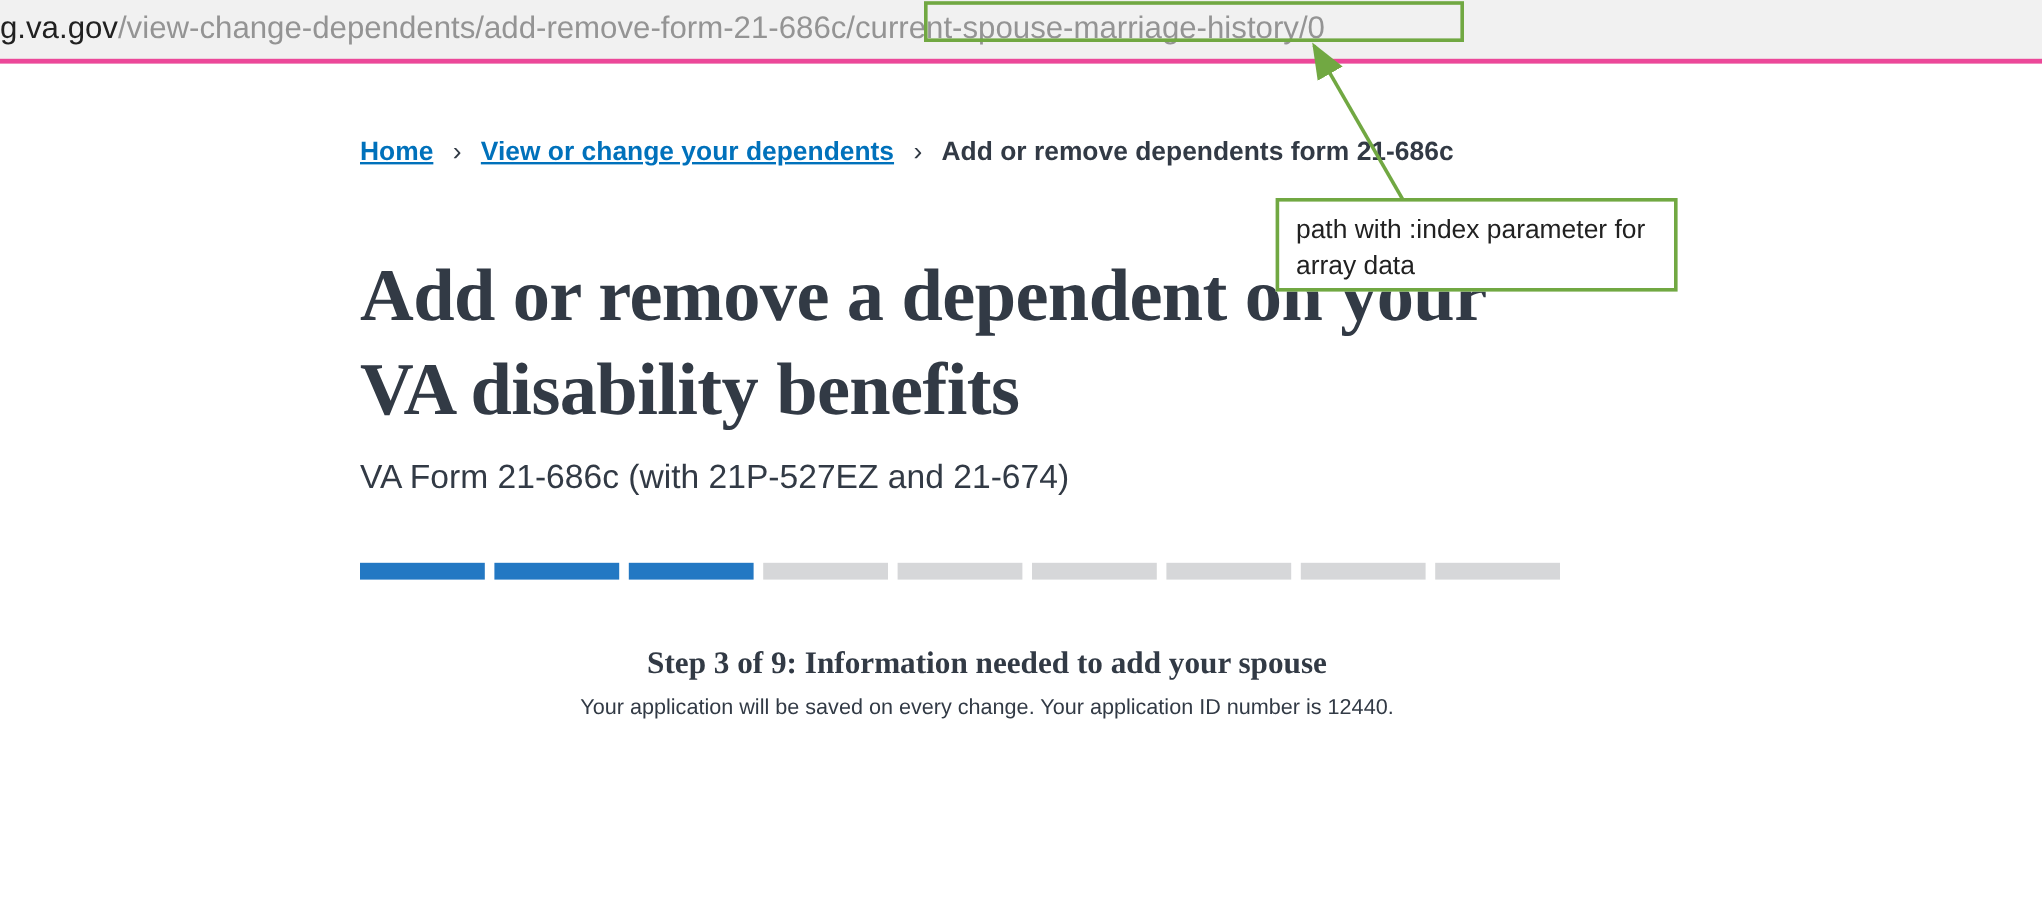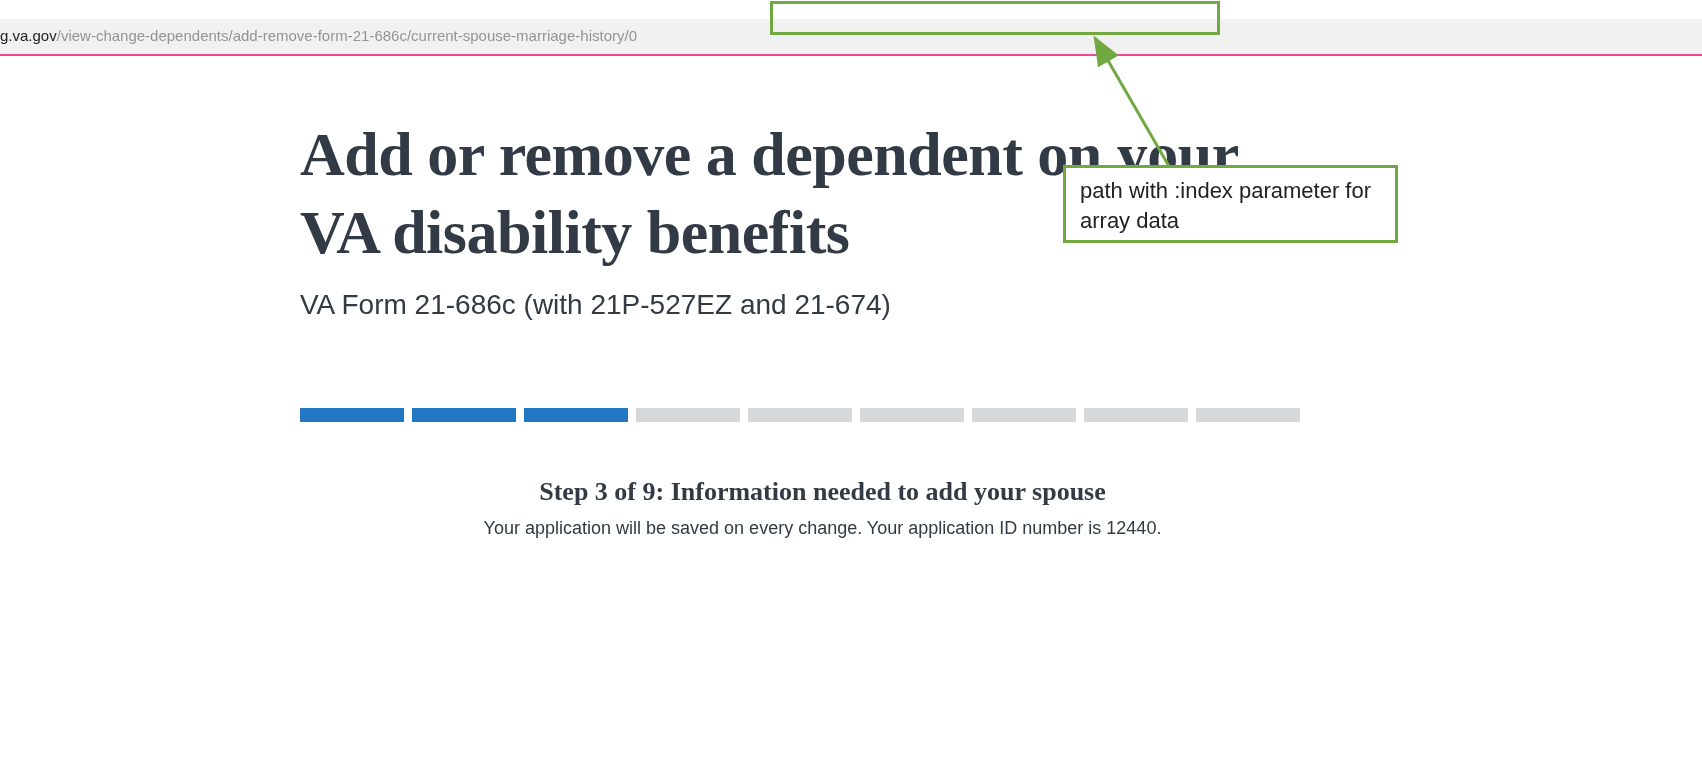--- a/index.html
+++ b/index.html
@@ -8,27 +8,26 @@
       box-sizing: border-box;
     }
     body {
       font-family: -apple-system, BlinkMacSystemFont, "Segoe UI", Helvetica, Arial, sans-serif;
       background: #ffffff;
       width: 1702px;
       position: relative;
     }
     .url-bar {
       background: #f1f1f1;
-      border-bottom: 2px solid #ec4899;
+      border-bottom: 4px solid #ec4899;
       padding: 8px 0 10px 0;
-      font-size: 15px;
+      font-size: 26px;
       color: #5f6368;
       white-space: nowrap;
       overflow: hidden;
-      margin-top: 19px;
     }
     .url-dark {
       color: #212121;
     }
     .url-light {
       color: #949494;
     }
     .content-wrap {
       padding: 60px 0 80px 300px;
       max-width: 1300px;
@@ -59,21 +58,21 @@
       font-size: 62px;
       font-weight: 700;
       color: #323a45;
       line-height: 1.25;
       margin-bottom: 18px;
       letter-spacing: -0.5px;
     }
     .subtitle {
       font-size: 28px;
       color: #323a45;
-      margin-bottom: 87px;
+      margin-bottom: 55px;
       font-weight: 400;
     }
     .progress {
       display: flex;
       gap: 8px;
       margin-bottom: 55px;
     }
     .progress .seg {
       height: 14px;
       flex: 1;
@@ -150,20 +149,27 @@
   </defs>
   <line x1="115" y1="138" x2="40" y2="8" stroke="#71a842" stroke-width="3" marker-end="url(#arrowhead)"></line>
 </svg>
 
 <div class="annotation-box-label">
   <span>path with :index parameter for array data</span>
 </div>
 
 <div class="content-wrap">
 
+  <nav class="breadcrumbs">
+    <a href="#">Home</a>
+    <span class="sep">›</span>
+    <a href="#">View or change your dependents</a>
+    <span class="sep">›</span>
+    <span class="current">Add or remove dependents form 21-686c</span>
+  </nav>
 
   <h1>Add or remove a dependent on your VA disability benefits</h1>
   <p class="subtitle">VA Form 21-686c (with 21P-527EZ and 21-674)</p>
 
   <div class="progress">
     <div class="seg done"></div>
     <div class="seg done"></div>
     <div class="seg done"></div>
     <div class="seg todo"></div>
     <div class="seg todo"></div>

